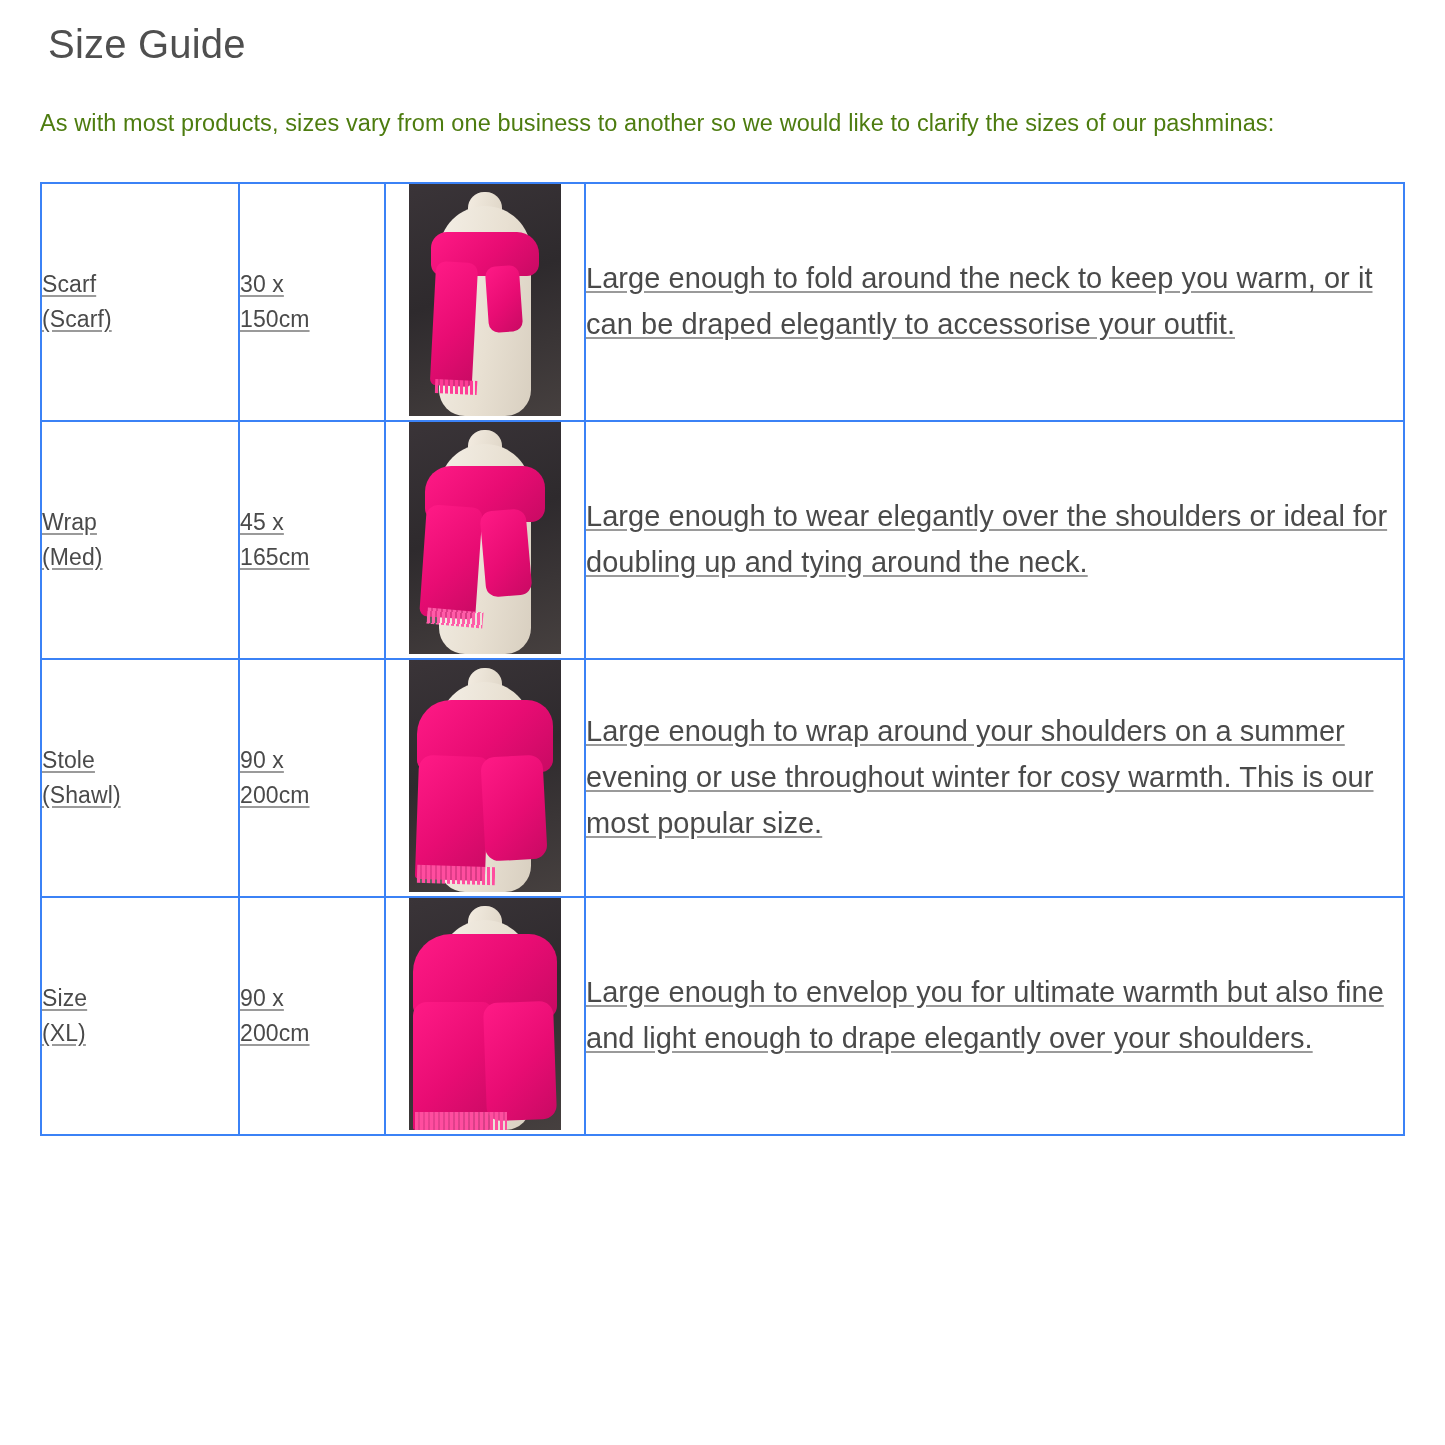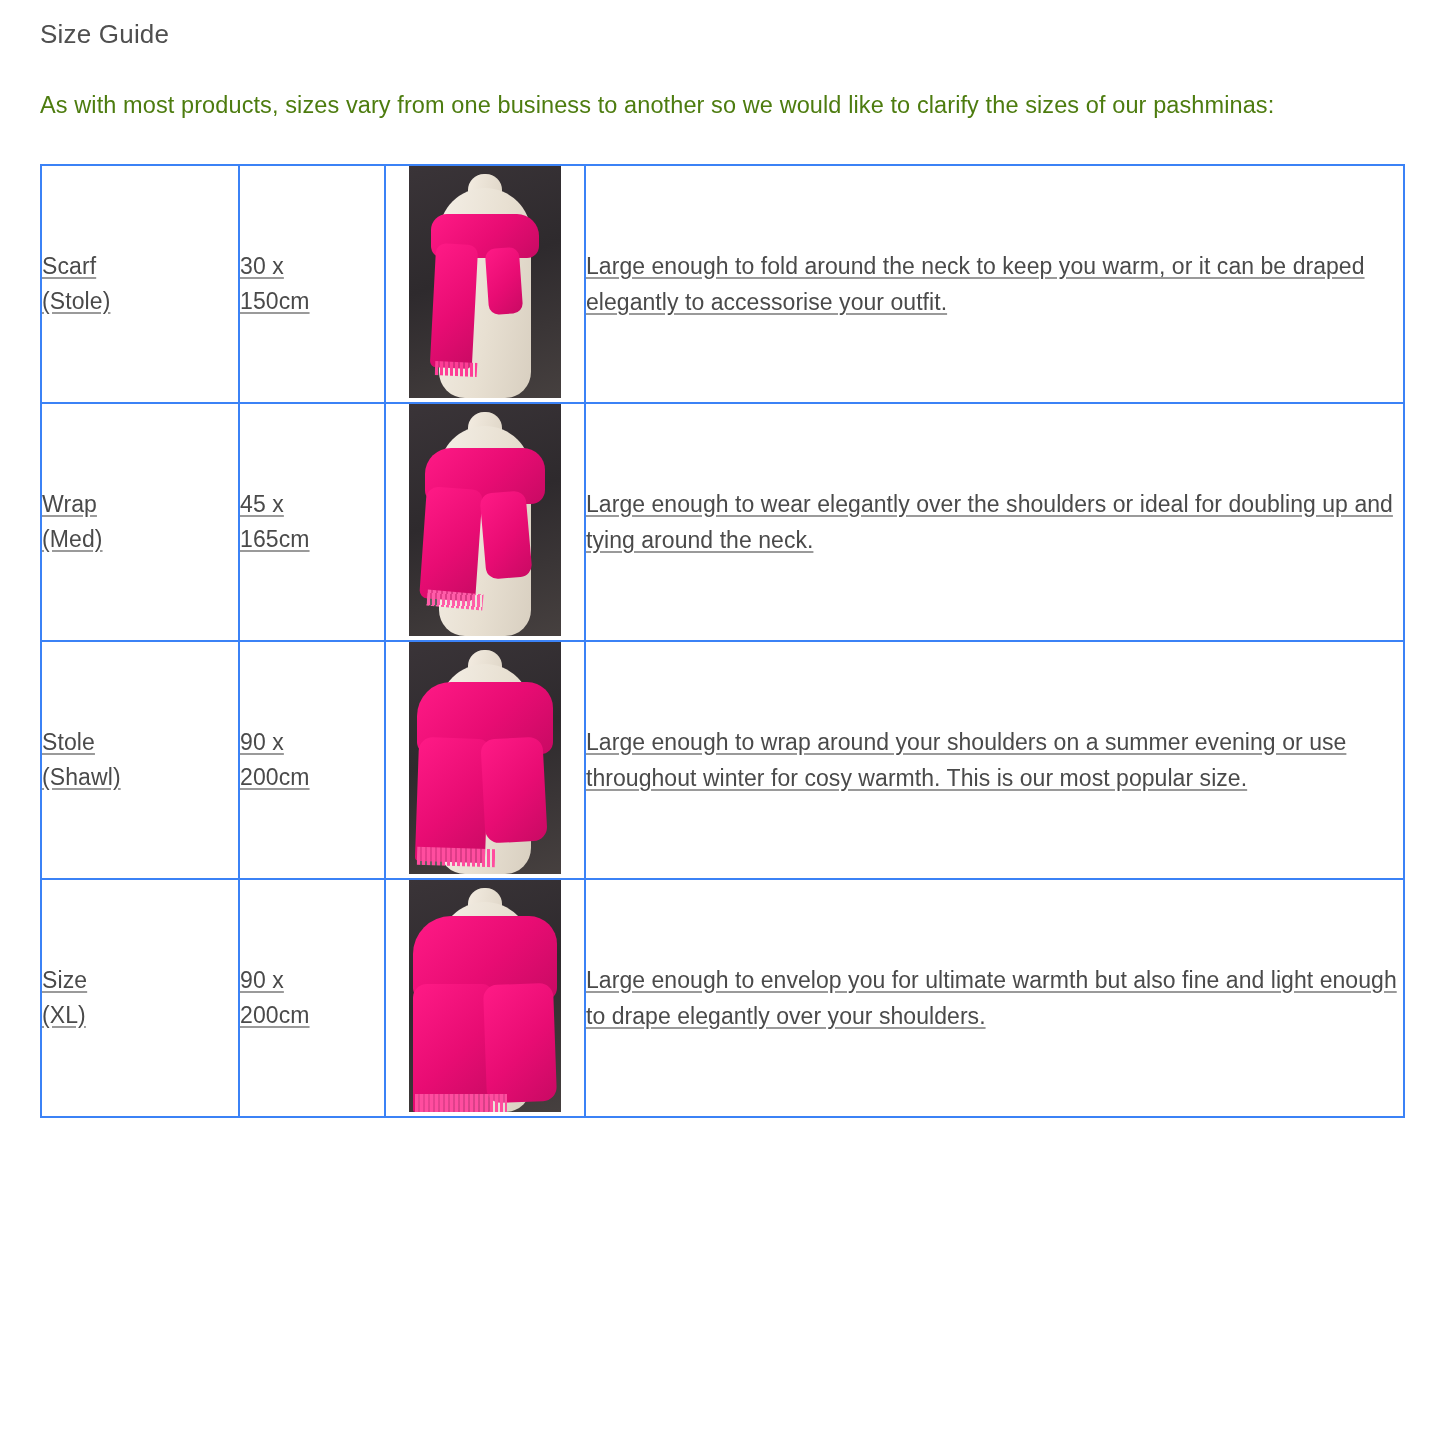--- a/index.html
+++ b/index.html
@@ -13,25 +13,25 @@
     font-family: "Liberation Sans", sans-serif;
     color: #4a4a4a;
     overflow: hidden;
   }
   .page {
     padding: 18px 40px 0 40px;
     box-sizing: border-box;
     width: 1445px;
   }
   .page-title {
-    font-size: 26px;
+    font-size: 40px;
     font-weight: 400;
     color: #4f4f4f;
     letter-spacing: 0.2px;
-    margin: 0 0 34px 0;
+    margin: 0 0 34px 8px;
     line-height: 1.3;
   }
   .intro {
     font-size: 23.5px;
     line-height: 1.62;
     color: #4d7c0f;
     letter-spacing: 0.1px;
     margin: 0 0 40px 0;
     max-width: 1370px;
   }
@@ -56,21 +56,21 @@
     line-height: 1.52;
     color: #4a4a4a;
     letter-spacing: 0.1px;
   }
   .cell-text span.u {
     text-decoration: underline;
     text-decoration-color: #9a9a9a;
     text-underline-offset: 3px;
   }
   .desc-text {
-    font-size: 23px;
+    font-size: 29px;
     line-height: 1.58;
     color: #4a4a4a;
     letter-spacing: 0.05px;
     text-decoration: underline;
     text-decoration-color: #9a9a9a;
     text-underline-offset: 3px;
   }
   .name-line { display: block; }
 
   
@@ -194,21 +194,21 @@
 
   <p class="intro">As with most products, sizes vary from one business to another so we would like to clarify the sizes of our pashminas:</p>
 
   <table class="size-table">
     <tbody>
 
       <tr>
         <td class="c-name">
           <div class="cell-text">
             <span class="name-line u">Scarf</span>
-            <span class="name-line u">(Stole)</span>
+            <span class="name-line u">(Scarf)</span>
           </div>
         </td>
         <td class="c-size">
           <div class="cell-text">
             <span class="name-line u">30 x</span>
             <span class="name-line u">150cm</span>
           </div>
         </td>
         <td class="c-img">
           <div class="photo ph-small">

